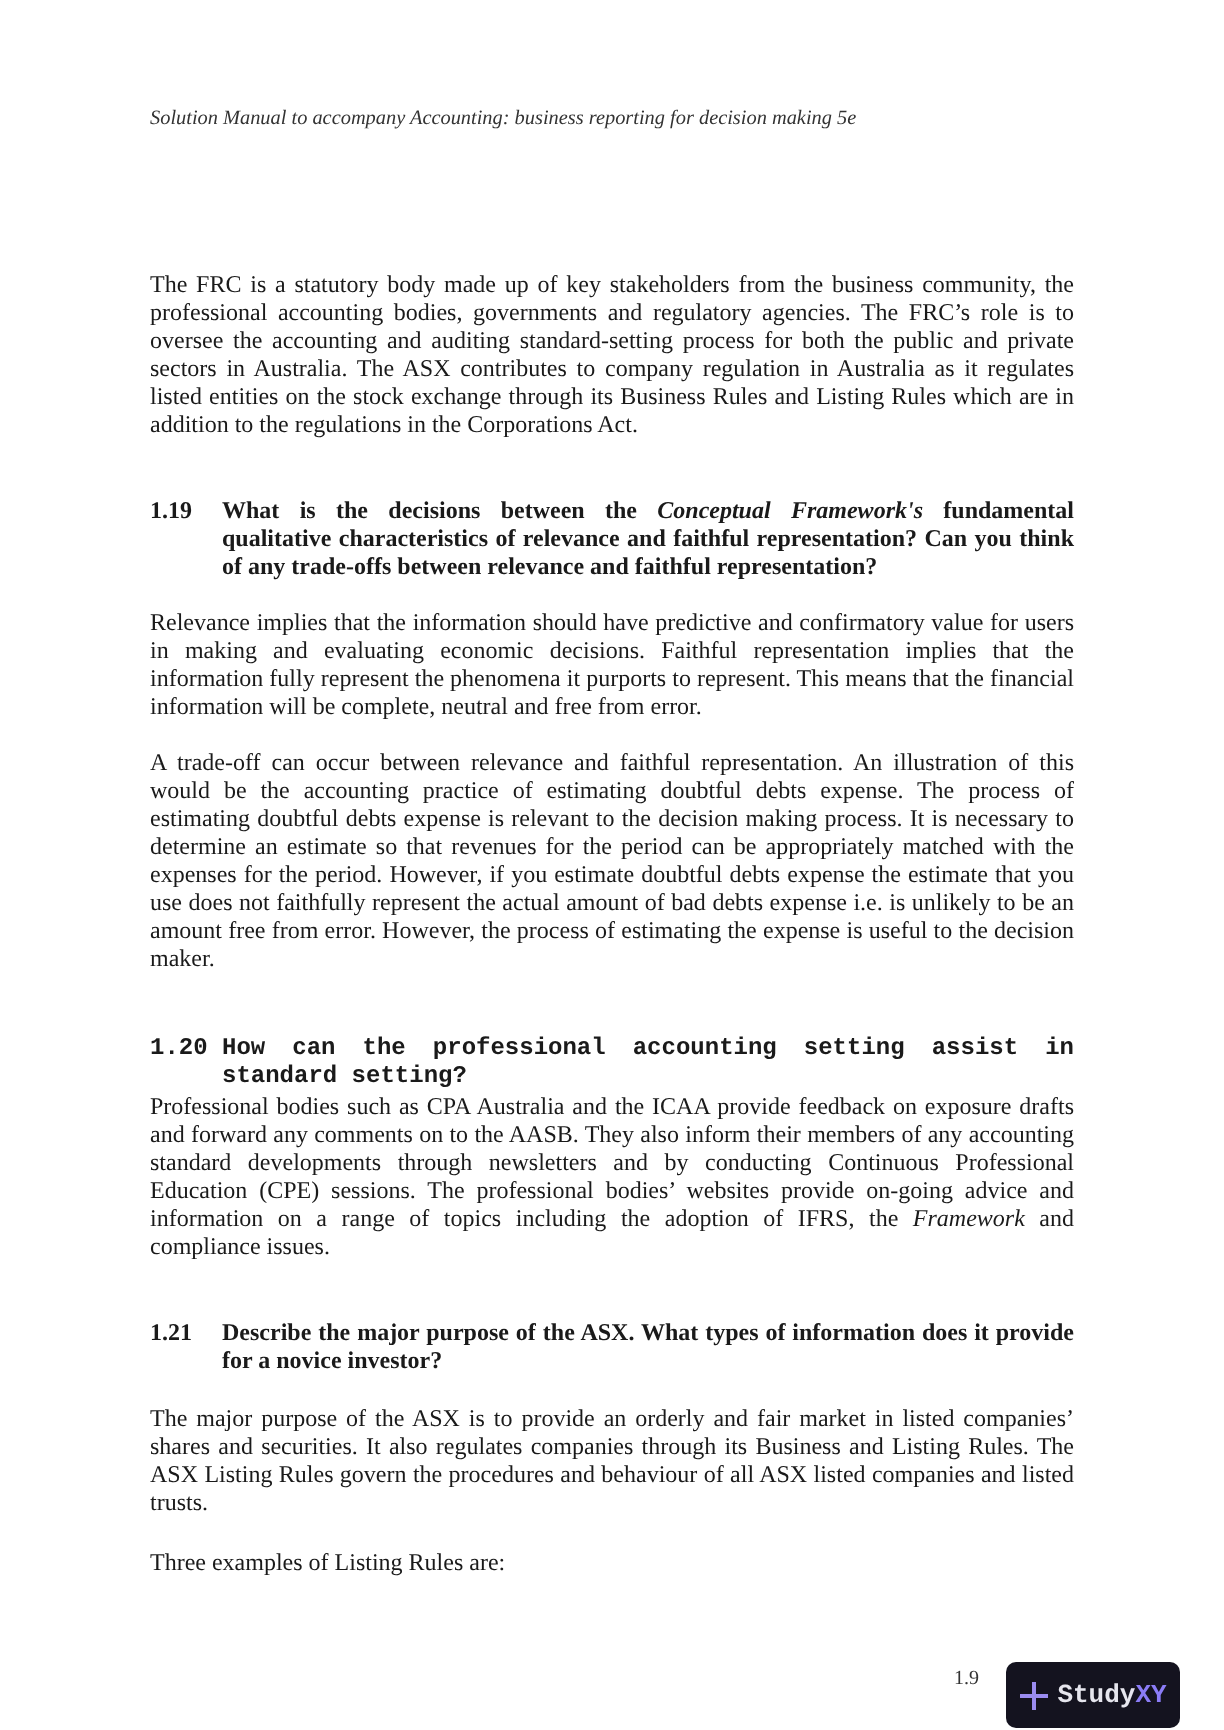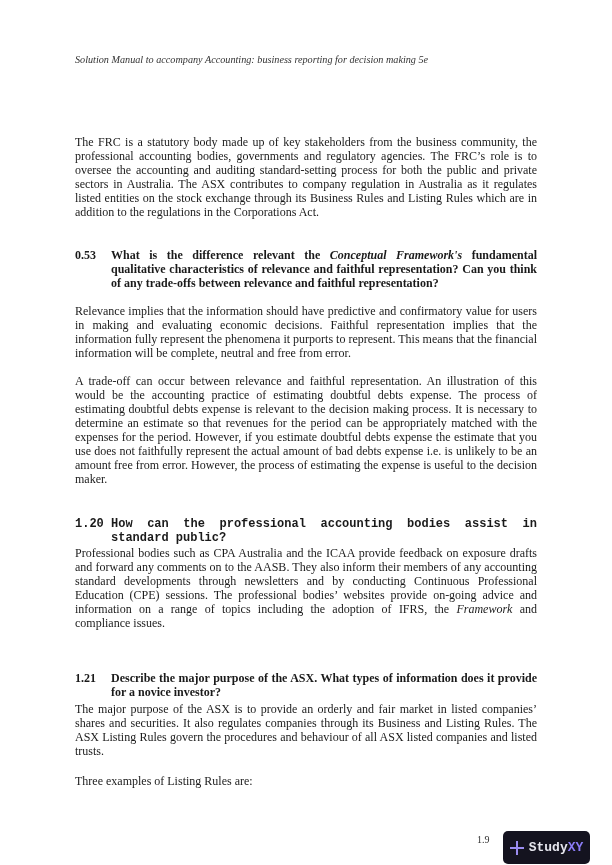--- a/index.html
+++ b/index.html
@@ -105,33 +105,33 @@
 </head>
 <body>
 
 <div class="page">
 
   <div class="running-header">Solution Manual to accompany Accounting: business reporting for decision making 5e</div>
 
   <p class="para" style="top:117px;">The FRC is a statutory body made up of key stakeholders from the business community, the professional accounting bodies, governments and regulatory agencies. The FRC’s role is to oversee the accounting and auditing standard-setting process for both the public and private sectors in Australia. The ASX contributes to company regulation in Australia as it regulates listed entities on the stock exchange through its Business Rules and Listing Rules which are in addition to the regulations in the Corporations Act.</p>
 
   <div class="q-heading" style="top:230px;">
-    <span class="q-num">0.53</span>
-    <span class="q-title"><span>What is the difference relevant the </span><em>Conceptual Framework's</em><span> fundamental qualitative characteristics of relevance and faithful representation? Can you think of any trade-offs between relevance and faithful representation?</span></span>
+    <span class="q-num">1.19</span>
+    <span class="q-title"><span>What is the decisions between the </span><em>Conceptual Framework's</em><span> fundamental qualitative characteristics of relevance and faithful representation? Can you think of any trade-offs between relevance and faithful representation?</span></span>
   </div>
   <p class="para" style="top:286px;">Relevance implies that the information should have predictive and confirmatory value for users in making and evaluating economic decisions. Faithful representation implies that the information fully represent the phenomena it purports to represent. This means that the financial information will be complete, neutral and free from error.</p>
   <p class="para" style="top:356px;">A trade-off can occur between relevance and faithful representation. An illustration of this would be the accounting practice of estimating doubtful debts expense. The process of estimating doubtful debts expense is relevant to the decision making process. It is necessary to determine an estimate so that revenues for the period can be appropriately matched with the expenses for the period. However, if you estimate doubtful debts expense the estimate that you use does not faithfully represent the actual amount of bad debts expense i.e. is unlikely to be an amount free from error. However, the process of estimating the expense is useful to the decision maker.</p>
 
   <div class="q-heading" style="top:499px;font-family:Liberation Mono, monospace;">
     <span class="q-num">1.20</span>
-    <span class="q-title">How can the professional accounting bodies assist in standard public?</span>
+    <span class="q-title">How can the professional accounting setting assist in standard setting?</span>
   </div>
   <p class="para" style="top:528px;"><span>Professional bodies such as CPA Australia and the ICAA provide feedback on exposure drafts and forward any comments on to the AASB. They also inform their members of any accounting standard developments through newsletters and by conducting Continuous Professional Education (CPE) sessions. The professional bodies’ websites provide on-going advice and information on a range of topics including the adoption of IFRS, the </span><em>Framework</em><span> and compliance issues.</span></p>
 
-  <div class="q-heading" style="top:641px;margin-top:12px;">
+  <div class="q-heading" style="top:641px;">
     <span class="q-num">1.21</span>
     <span class="q-title">Describe the major purpose of the ASX. What types of information does it provide for a novice investor?</span>
   </div>
   <p class="para" style="top:684px;">The major purpose of the ASX is to provide an orderly and fair market in listed companies’ shares and securities. It also regulates companies through its Business and Listing Rules. The ASX Listing Rules govern the procedures and behaviour of all ASX listed companies and listed trusts.</p>
   <p class="para" style="top:756px;">Three examples of Listing Rules are:</p>
 
   <div class="page-num">1.9</div>
   <div class="badge">
     <span class="plus"></span>
     <span><span>Study</span><span class="xy">XY</span></span>

